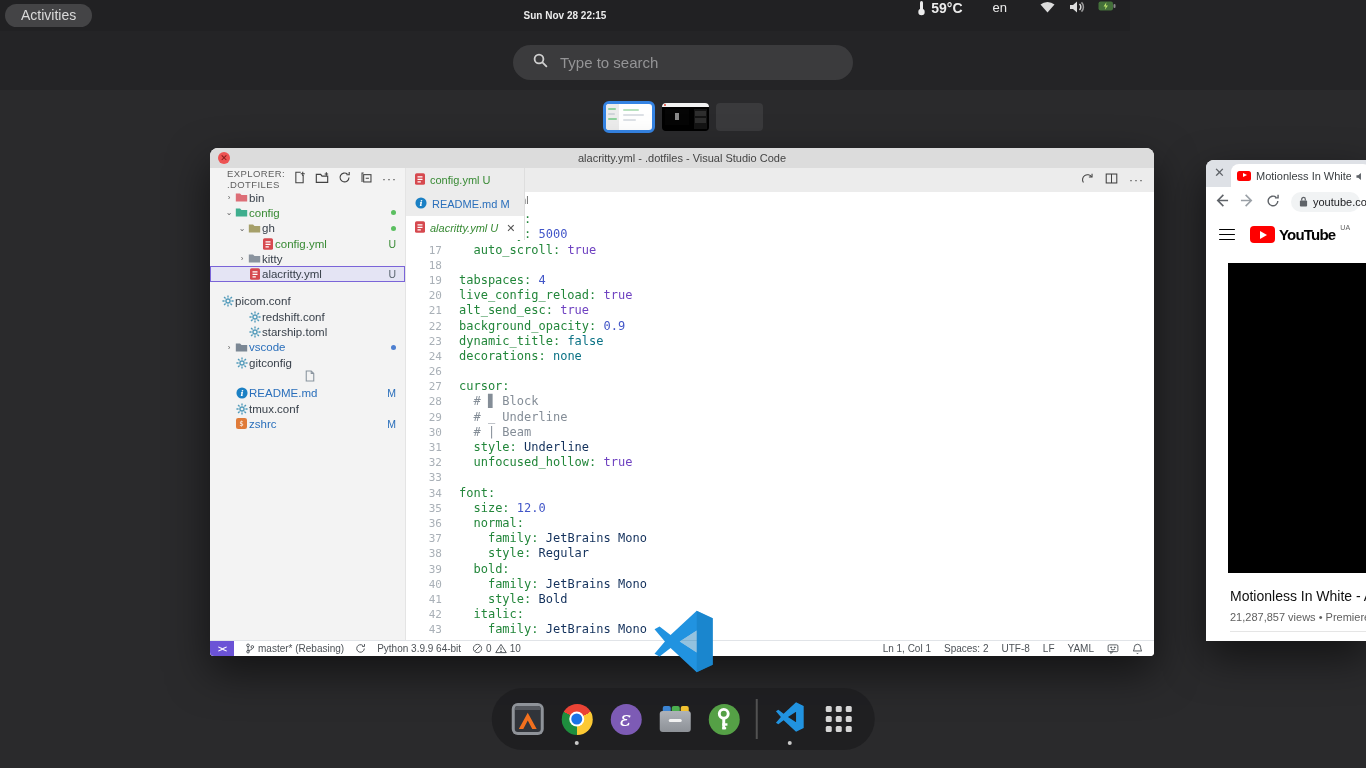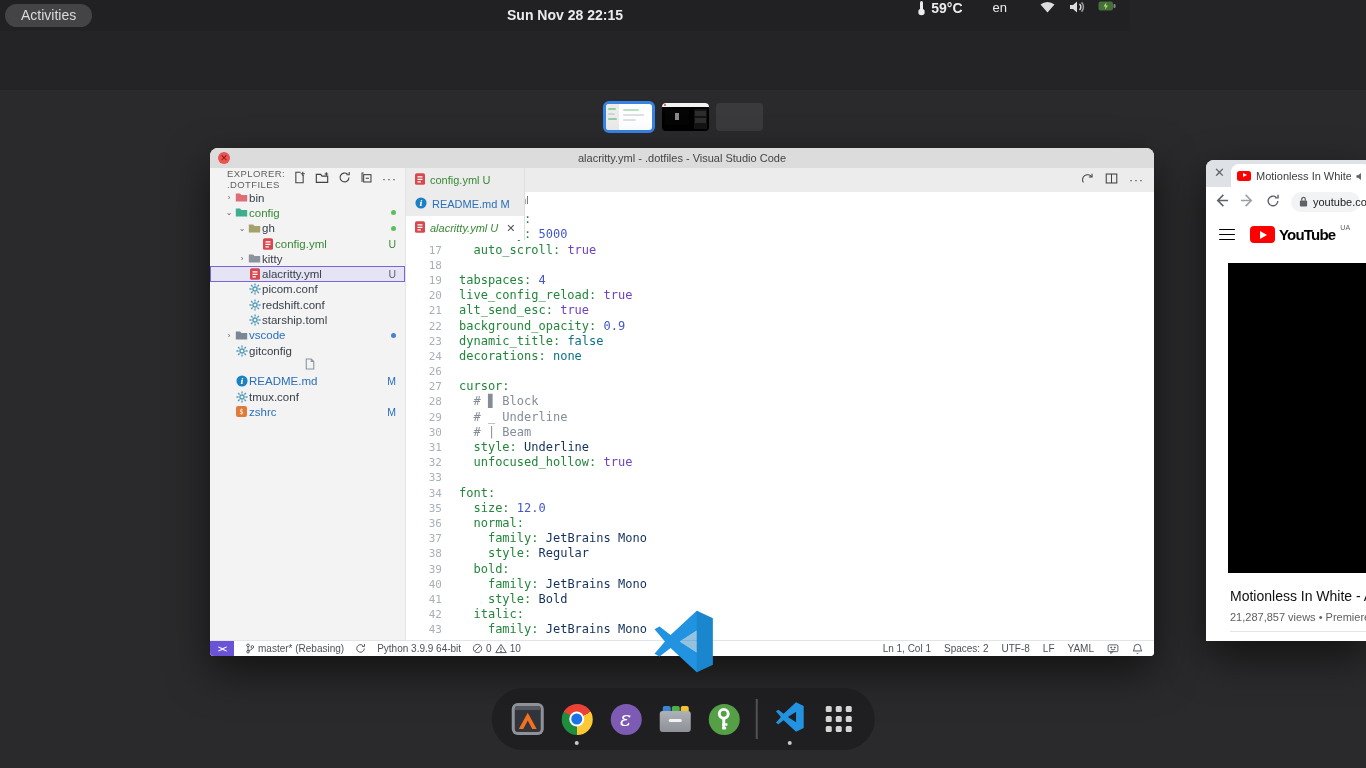--- a/index.html
+++ b/index.html
@@ -6,21 +6,21 @@
   html,body { width:1366px; height:768px; }
   body { font-family:"Liberation Sans",sans-serif; background:#242426; overflow:hidden; }
   #screen { position:relative; width:1366px; height:768px; background:#242426; overflow:hidden; }
   .lower-bg { position:absolute; left:0; top:90px; width:1366px; height:678px; background:#2a2a2c; }
 
   
   .topbar { position:absolute; left:0; top:0; width:1130px; height:31px; background:#212123; }
   .activities-pill { position:absolute; left:5px; top:4px; height:23px; padding:0 16px; border-radius:12px;
     background:#444446; color:#dadada; font-size:14px; line-height:23px; }
   .clock { position:absolute; left:50%; transform:translateX(-50%); top:0; line-height:31px;
-    color:#ececec; font-size:14px; font-weight:700; }
+    color:#ececec; font-size:10px; font-weight:700; }
   .tb-right { position:absolute; right:14px; top:0; height:31px; display:flex; align-items:flex-start; }
   .tb-right .temp { color:#ececec; font-size:14px; font-weight:700; margin-left:4px; }
   .tb-right .lang { color:#ececec; font-size:13px; margin-left:30px; margin-right:32px; }
   .tb-ico { display:flex; align-items:center; }
   .gap12 { margin-left:13px; }
 
   
   .search-pill { position:absolute; left:513px; top:45px; width:340px; height:35px; border-radius:18px;
     background:#3b3b3d; display:flex; align-items:center; padding-left:20px; }
   .search-pill .ph { color:#949496; font-size:15px; margin-left:12px; }
@@ -181,20 +181,29 @@
       <span class="tb-ico gap12">
         <svg width="18" height="12" viewBox="0 0 18 12">
             <rect x="0.5" y="1.5" width="14.5" height="9" rx="2" fill="#44703a"></rect>
             <rect x="15.5" y="4" width="2" height="4" rx="1" fill="#8a8a8a"></rect>
             <path d="M8.4 2.2 L5.6 6.4 H7.6 L6.9 9.8 L10 5.4 H7.9 Z" fill="#b8e06a"></path>
           </svg>
       </span>
     </div>
   </div>
 
+  <div class="search-pill">
+    <span>
+      <svg width="15" height="15" viewBox="0 0 15 15">
+          <circle cx="6" cy="6" r="4.4" fill="none" stroke="#cfcfcf" stroke-width="1.8"></circle>
+          <line x1="9.4" y1="9.4" x2="13.4" y2="13.4" stroke="#cfcfcf" stroke-width="1.8" stroke-linecap="round"></line>
+        </svg>
+    </span>
+    <span class="ph">Type to search</span>
+  </div>
 
   <div class="ws-row">
     <div class="ws ws-active">
       <div class="m-side"></div>
       <div class="m-line" style="left:2px;top:4px;width:8px;background:#8fd19e"></div>
       <div class="m-line" style="left:2px;top:9px;width:7px;background:#cfd4d9"></div>
       <div class="m-line" style="left:2px;top:14px;width:9px;background:#8fd19e"></div>
       <div class="m-line" style="left:17px;top:5px;width:16px;background:#b9e2c0"></div>
       <div class="m-line" style="left:17px;top:10px;width:21px;background:#dde1e6"></div>
       <div class="m-line" style="left:17px;top:15px;width:13px;background:#dde1e6"></div>
@@ -296,21 +305,21 @@
               <span class="chev"></span>
               <span class="ti">
                 <svg width="10" height="12" viewBox="0 0 12 14">
                   <rect width="12" height="14" rx="2" fill="#d6494f"></rect>
                   <path d="M3 4.5h6M3 7.5h6M3 10.5h4" stroke="#fff" stroke-width="1.4"></path>
                 </svg>
               </span>
               <span class="lbl c-dark">alacritty.yml</span>
               <span class="badge" style="color:#5a6570">U</span>
             </div>
-            <div class="tree-row" style="padding-left: 27px;">
+            <div class="tree-row" style=" margin-top: 12px;">
               <span class="chev"></span>
               <span class="ti">
                 <svg width="12" height="12" viewBox="0 0 14 14">
                   <g stroke="#519aba" stroke-width="1.6" fill="none">
                     <circle cx="7" cy="7" r="2.4"></circle>
                     <path d="M7 0.5 V3 M7 11 V13.5 M0.5 7 H3 M11 7 H13.5 M2.4 2.4 L4.2 4.2 M9.8 9.8 L11.6 11.6 M11.6 2.4 L9.8 4.2 M4.2 9.8 L2.4 11.6"></path>
                   </g>
                 </svg>
               </span>
               <span class="lbl c-dark">picom.conf</span>

